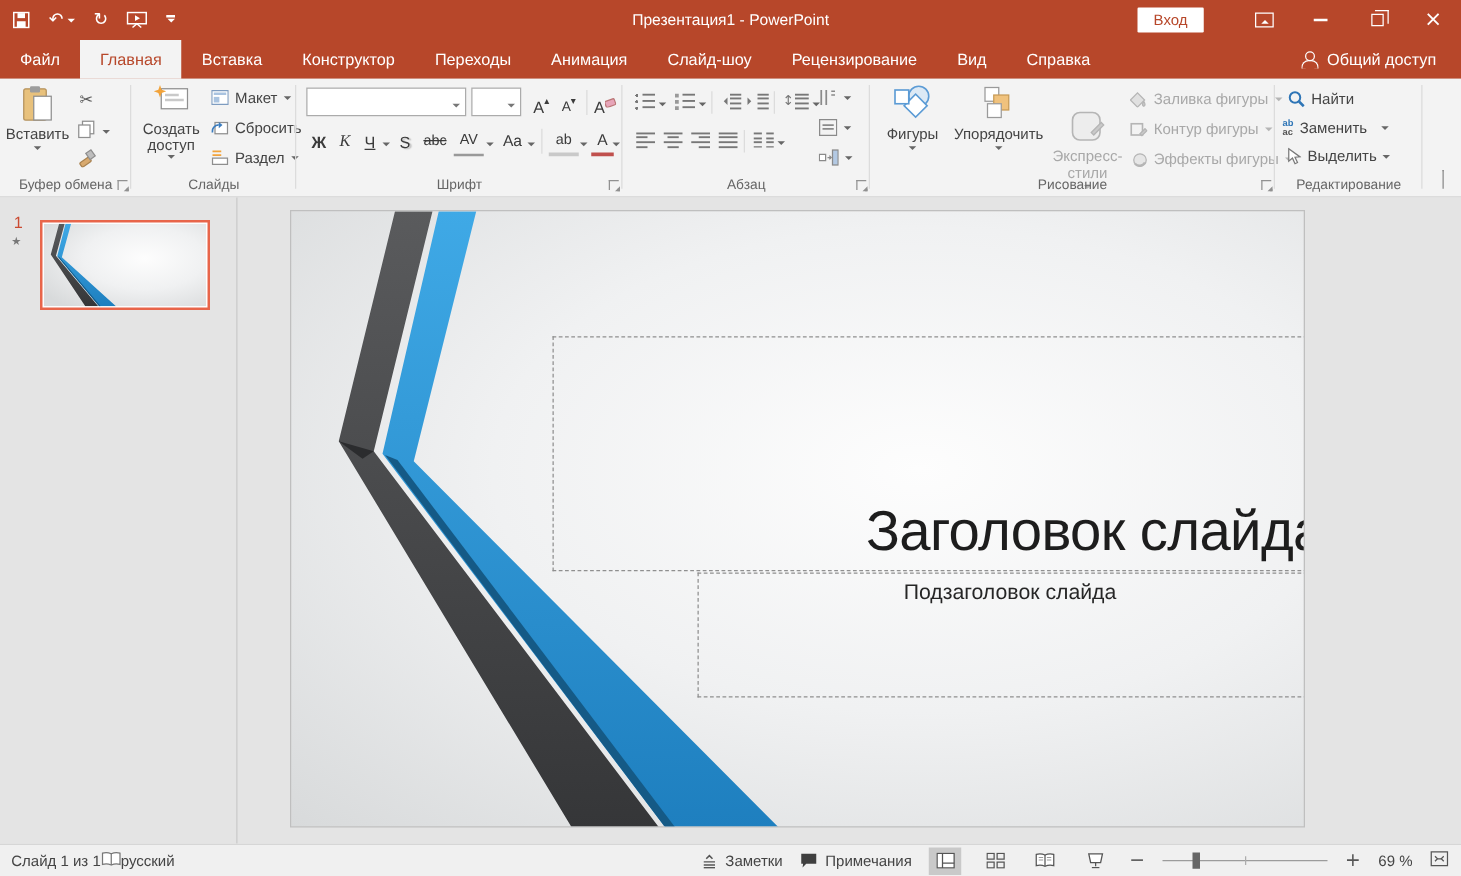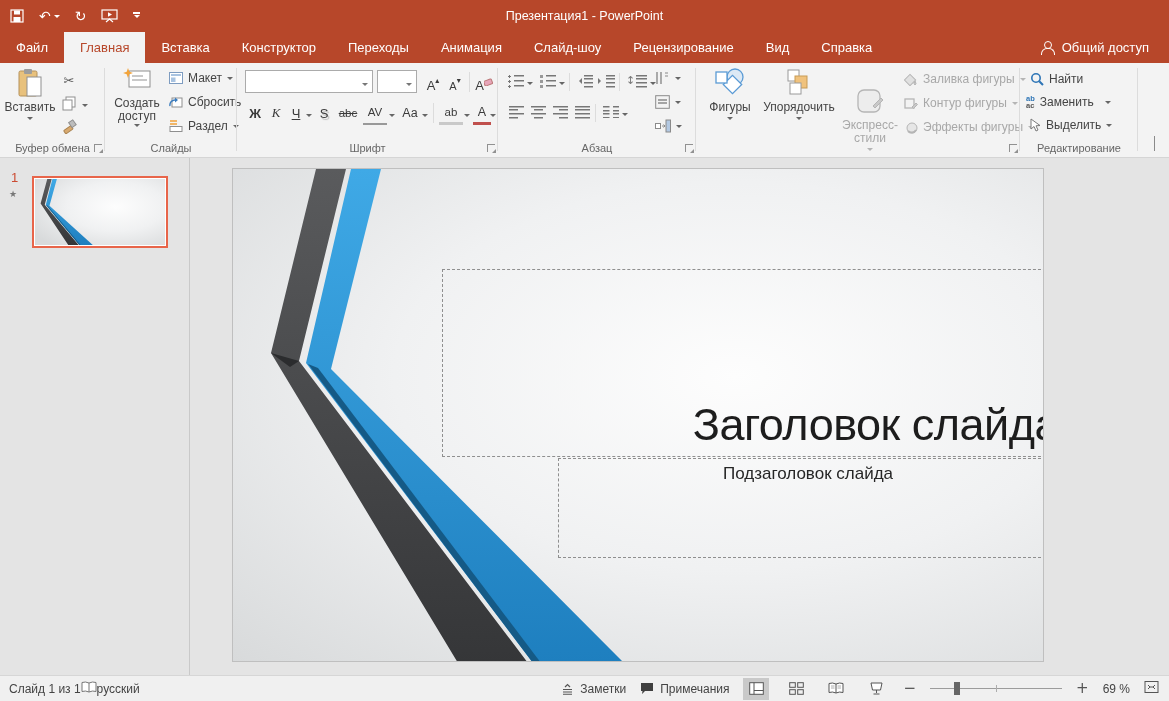--- a/index.html
+++ b/index.html
@@ -120,20 +120,35 @@
           <path d="M7 3.2 L11 5.5 L7 7.8 Z" fill="#fff"></path>
           <path d="M5 13 L8.5 10 L12 13" fill="none" stroke="#fff" stroke-width="1.2"></path>
         </svg>
     </span>
     <span class="qbtn qmore">
         <i></i>
         <b></b>
       </span>
   </div>
   <div class="wtitle">Презентация1 - PowerPoint</div>
+  <div class="wctl">
+    <button class="signin">Вход</button>
+    <span class="wbtn">
+        <span class="ribopts"></span>
+      </span>
+    <span class="wbtn">
+        <span class="minline"></span>
+      </span>
+    <span class="wbtn">
+        <span class="restore"></span>
+      </span>
+    <span class="wbtn g">
+        <span style="font-size:17px">×</span>
+      </span>
+  </div>
 </div>
 
 <div class="tabrow">
   <span class="tab">Файл</span>
   <span class="tab active">Главная</span>
   <span class="tab">Вставка</span>
   <span class="tab">Конструктор</span>
   <span class="tab">Переходы</span>
   <span class="tab">Анимация</span>
   <span class="tab">Слайд-шоу</span>
@@ -364,20 +379,21 @@
         <i class="dcaret"></i>
     </div>
     <div class="srow gray" style="left:208px;top:57px">
       <svg width="14" height="13" viewBox="0 0 14 13">
           <circle cx="8" cy="7" r="5" fill="#E6E6E6" stroke="#B5B5B5"></circle>
           <path d="M4 10 a5 5 0 0 0 8 -1" fill="none" stroke="#9d9d9d" stroke-width="2"></path>
         </svg>
       <span>Эффекты фигуры</span>
         <i class="dcaret"></i>
     </div>
+    <div class="glabel">Рисование</div>
     <span class="lnch"></span>
   </div>
 
   <div class="rgroup" style="left:1020px;width:118px">
     <div class="srow" style="left:10px;top:9px">
       <svg width="14" height="14" viewBox="0 0 14 14">
           <circle cx="6" cy="6" r="4.2" fill="none" stroke="#2E75B6" stroke-width="1.6"></circle>
           <line x1="9.2" y1="9.2" x2="13" y2="13" stroke="#2E75B6" stroke-width="2"></line>
         </svg>
       <span>Найти</span>

